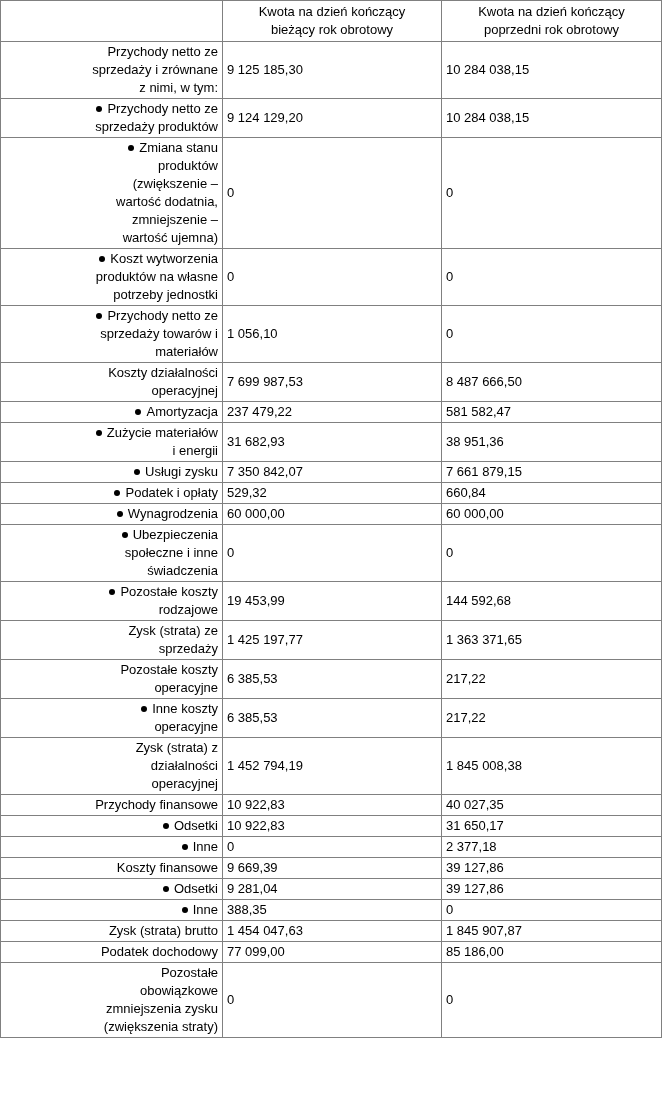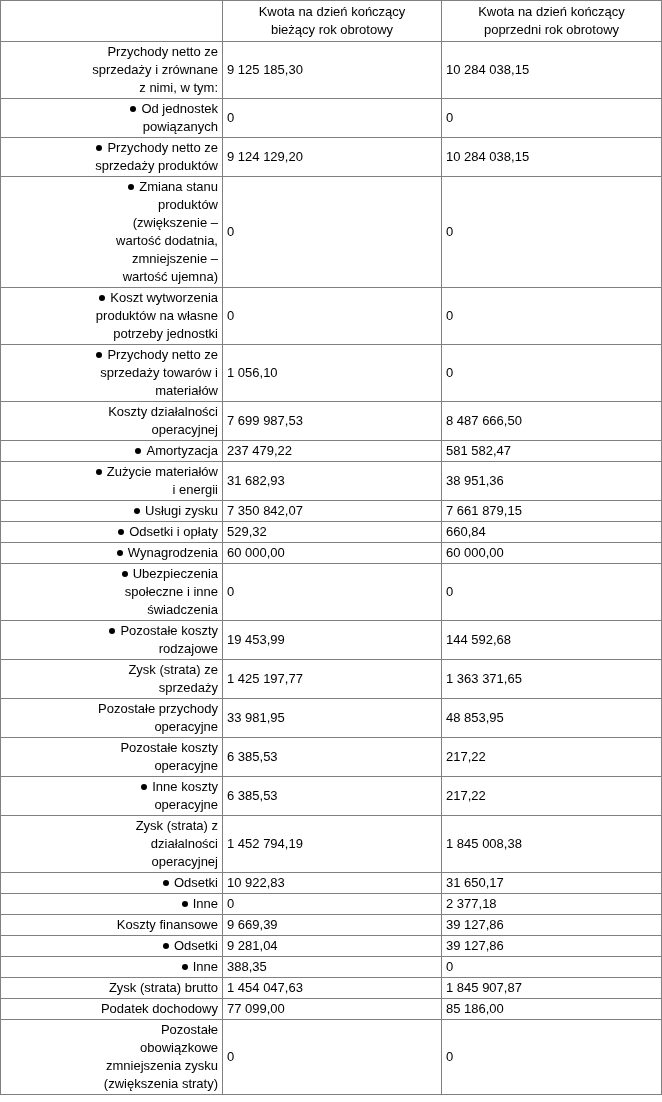--- a/index.html
+++ b/index.html
@@ -74,26 +74,20 @@
   </thead>
   <tbody>
       <tr>
         <td class="label-cell"><span class="label-text">Przychody netto ze
 sprzedaży i zrównane
 z nimi, w tym:</span></td>
         <td class="value-cell">9 125 185,30</td>
         <td class="value-cell">10 284 038,15</td>
       </tr>
       <tr>
-        <td class="label-cell"><span class="bullet"></span><span class="label-text">Od jednostek
-powiązanych</span></td>
-        <td class="value-cell">0</td>
-        <td class="value-cell">0</td>
-      </tr>
-      <tr>
         <td class="label-cell"><span class="bullet"></span><span class="label-text">Przychody netto ze
 sprzedaży produktów</span></td>
         <td class="value-cell">9 124 129,20</td>
         <td class="value-cell">10 284 038,15</td>
       </tr>
       <tr>
         <td class="label-cell"><span class="bullet"></span><span class="label-text">Zmiana stanu
 produktów
 (zwiększenie –
 wartość dodatnia,
@@ -132,21 +126,21 @@
 i energii</span></td>
         <td class="value-cell">31 682,93</td>
         <td class="value-cell">38 951,36</td>
       </tr>
       <tr>
         <td class="label-cell"><span class="bullet"></span><span class="label-text">Usługi zysku</span></td>
         <td class="value-cell">7 350 842,07</td>
         <td class="value-cell">7 661 879,15</td>
       </tr>
       <tr>
-        <td class="label-cell"><span class="bullet"></span><span class="label-text">Odsetki i opłaty</span></td>
+        <td class="label-cell"><span class="bullet"></span><span class="label-text">Podatek i opłaty</span></td>
         <td class="value-cell">529,32</td>
         <td class="value-cell">660,84</td>
       </tr>
       <tr>
         <td class="label-cell"><span class="bullet"></span><span class="label-text">Wynagrodzenia</span></td>
         <td class="value-cell">60 000,00</td>
         <td class="value-cell">60 000,00</td>
       </tr>
       <tr>
         <td class="label-cell"><span class="bullet"></span><span class="label-text">Ubezpieczenia
@@ -159,26 +153,20 @@
         <td class="label-cell"><span class="bullet"></span><span class="label-text">Pozostałe koszty
 rodzajowe</span></td>
         <td class="value-cell">19 453,99</td>
         <td class="value-cell">144 592,68</td>
       </tr>
       <tr>
         <td class="label-cell"><span class="label-text">Zysk (strata) ze
 sprzedaży</span></td>
         <td class="value-cell">1 425 197,77</td>
         <td class="value-cell">1 363 371,65</td>
-      </tr>
-      <tr>
-        <td class="label-cell"><span class="label-text">Pozostałe przychody
-operacyjne</span></td>
-        <td class="value-cell">33 981,95</td>
-        <td class="value-cell">48 853,95</td>
       </tr>
       <tr>
         <td class="label-cell"><span class="label-text">Pozostałe koszty
 operacyjne</span></td>
         <td class="value-cell">6 385,53</td>
         <td class="value-cell">217,22</td>
       </tr>
       <tr>
         <td class="label-cell"><span class="bullet"></span><span class="label-text">Inne koszty
 operacyjne</span></td>
@@ -186,20 +174,25 @@
         <td class="value-cell">217,22</td>
       </tr>
       <tr>
         <td class="label-cell"><span class="label-text">Zysk (strata) z
 działalności
 operacyjnej</span></td>
         <td class="value-cell">1 452 794,19</td>
         <td class="value-cell">1 845 008,38</td>
       </tr>
       <tr>
+        <td class="label-cell"><span class="label-text">Przychody finansowe</span></td>
+        <td class="value-cell">10 922,83</td>
+        <td class="value-cell">40 027,35</td>
+      </tr>
+      <tr>
         <td class="label-cell"><span class="bullet"></span><span class="label-text">Odsetki</span></td>
         <td class="value-cell">10 922,83</td>
         <td class="value-cell">31 650,17</td>
       </tr>
       <tr>
         <td class="label-cell"><span class="bullet"></span><span class="label-text">Inne</span></td>
         <td class="value-cell">0</td>
         <td class="value-cell">2 377,18</td>
       </tr>
       <tr>

